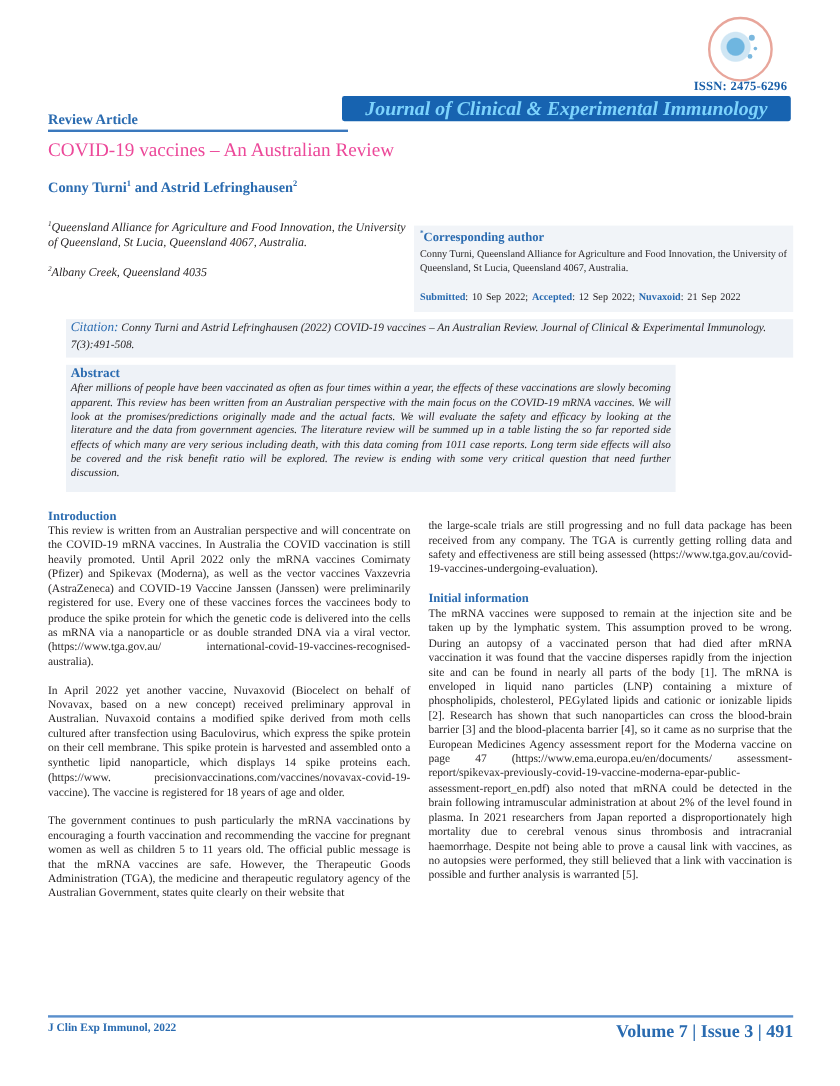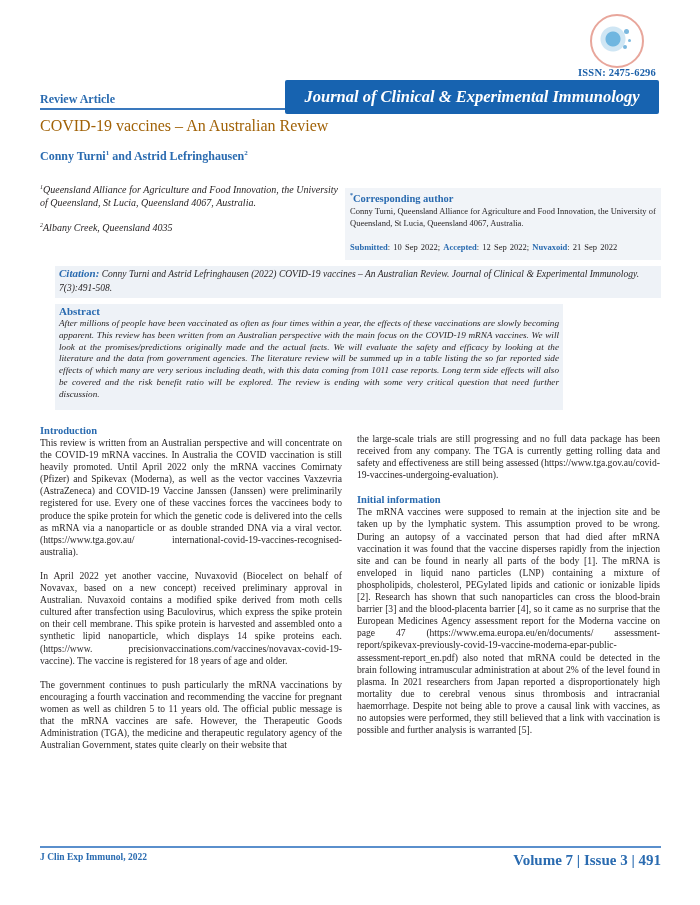--- a/index.html
+++ b/index.html
@@ -8,42 +8,42 @@
 
   .logo { position: absolute; left: 590px; top: 14px; width: 54px; height: 54px; border-radius: 50%;
           border: 2px solid #e8a69b; background: #fff; display: flex; align-items: center; justify-content: center; }
   .logo-inner { width: 40px; height: 40px; border-radius: 50%; background: radial-gradient(circle at 40% 45%, #6fb6e0 0 7px, #cfe6f4 8px 12px, #fff 13px); position: relative; }
   .logo-dot { position: absolute; width: 5px; height: 5px; border-radius: 50%; background: #7bb8de; }
 
   .issn { position: absolute; right: 44px; top: 67px; font-size: 10.5px; font-weight: bold; color: #1a5fa8; letter-spacing: 0.2px; margin-left: 32px; }
 
   .review-label { position: absolute; left: 40px; top: 92px; font-size: 12px; font-weight: bold; color: #2a6bb0; }
   .header-rule { position: absolute; left: 40px; top: 108px; width: 250px; height: 2px; background: #3a78bd; }
-  .journal-banner { position: absolute; left: 285px; top: 80px; width: 374px; height: 34px; background: #1763b0;
-          border-radius: 2px; color: #ffffff; font-style: italic; font-weight: bold; font-size: 16.5px;
+  .journal-banner { position: absolute; left: 285px; top: 80px; width: 374px; height: 21px; background: #1763b0;
+          border-radius: 2px; color: #7dd3fc; font-style: italic; font-weight: bold; font-size: 16.5px;
           display: flex; align-items: center; justify-content: center; }
 
-  .article-title { position: absolute; left: 40px; top: 117px; font-size: 16px; color: #a16207; }
+  .article-title { position: absolute; left: 40px; top: 117px; font-size: 16px; color: #ec4899; }
   .authors { position: absolute; left: 40px; top: 149px; font-size: 12px; font-weight: bold; color: #2a6bb0; }
   .authors sup { font-size: 7px; }
 
   .affil { position: absolute; left: 40px; font-size: 10px; font-style: italic; line-height: 12.5px; width: 298px; text-align: justify; }
   .affil-1 { top: 181px; }
   .affil-2 { top: 219px; }
 
   .corr-box { position: absolute; left: 345px; top: 188px; width: 316px; height: 72px; background: #f1f4f8; padding: 4px 5px; }
   .corr-title { font-size: 10.5px; font-weight: bold; color: #2a6bb0; }
   .corr-title sup { font-size: 6px; }
   .corr-text { font-size: 8.5px; line-height: 12.5px; margin-top: 1px; }
   .dates { font-size: 8.5px; margin-top: 12px; word-spacing: 1px; }
   .dates .lbl { color: #2a6bb0; font-weight: bold; }
 
   .citation-box { position: absolute; left: 55px; top: 266px; width: 606px; height: 32px; background: #eef2f7; padding: 1px 4px;
           font-size: 9.5px; font-style: italic; line-height: 13.5px; }
-  .citation-label { color: #2a6bb0; font-weight: bold; font-size: 11px; }
+  .citation-label { color: #2a6bb0; font-weight: normal; font-size: 11px; }
 
   .abstract-box { position: absolute; left: 55px; top: 304px; width: 508px; height: 106px; background: #eef2f7; padding: 1px 4px; }
   .abstract-title { font-size: 11px; font-weight: bold; color: #2a6bb0; line-height: 13px; }
   .abstract-text { font-size: 9.2px; font-style: italic; line-height: 11.8px; text-align: justify; }
 
   .col { position: absolute; font-size: 9.6px; line-height: 12.1px; text-align: justify; }
   .col-left { left: 40px; top: 424px; width: 302px; }
   .col-right { left: 357px; top: 433px; width: 303px; }
   .col p { margin-bottom: 12px; }
   .section-head { font-size: 10.5px; font-weight: bold; color: #2a6bb0; line-height: 13px; }

